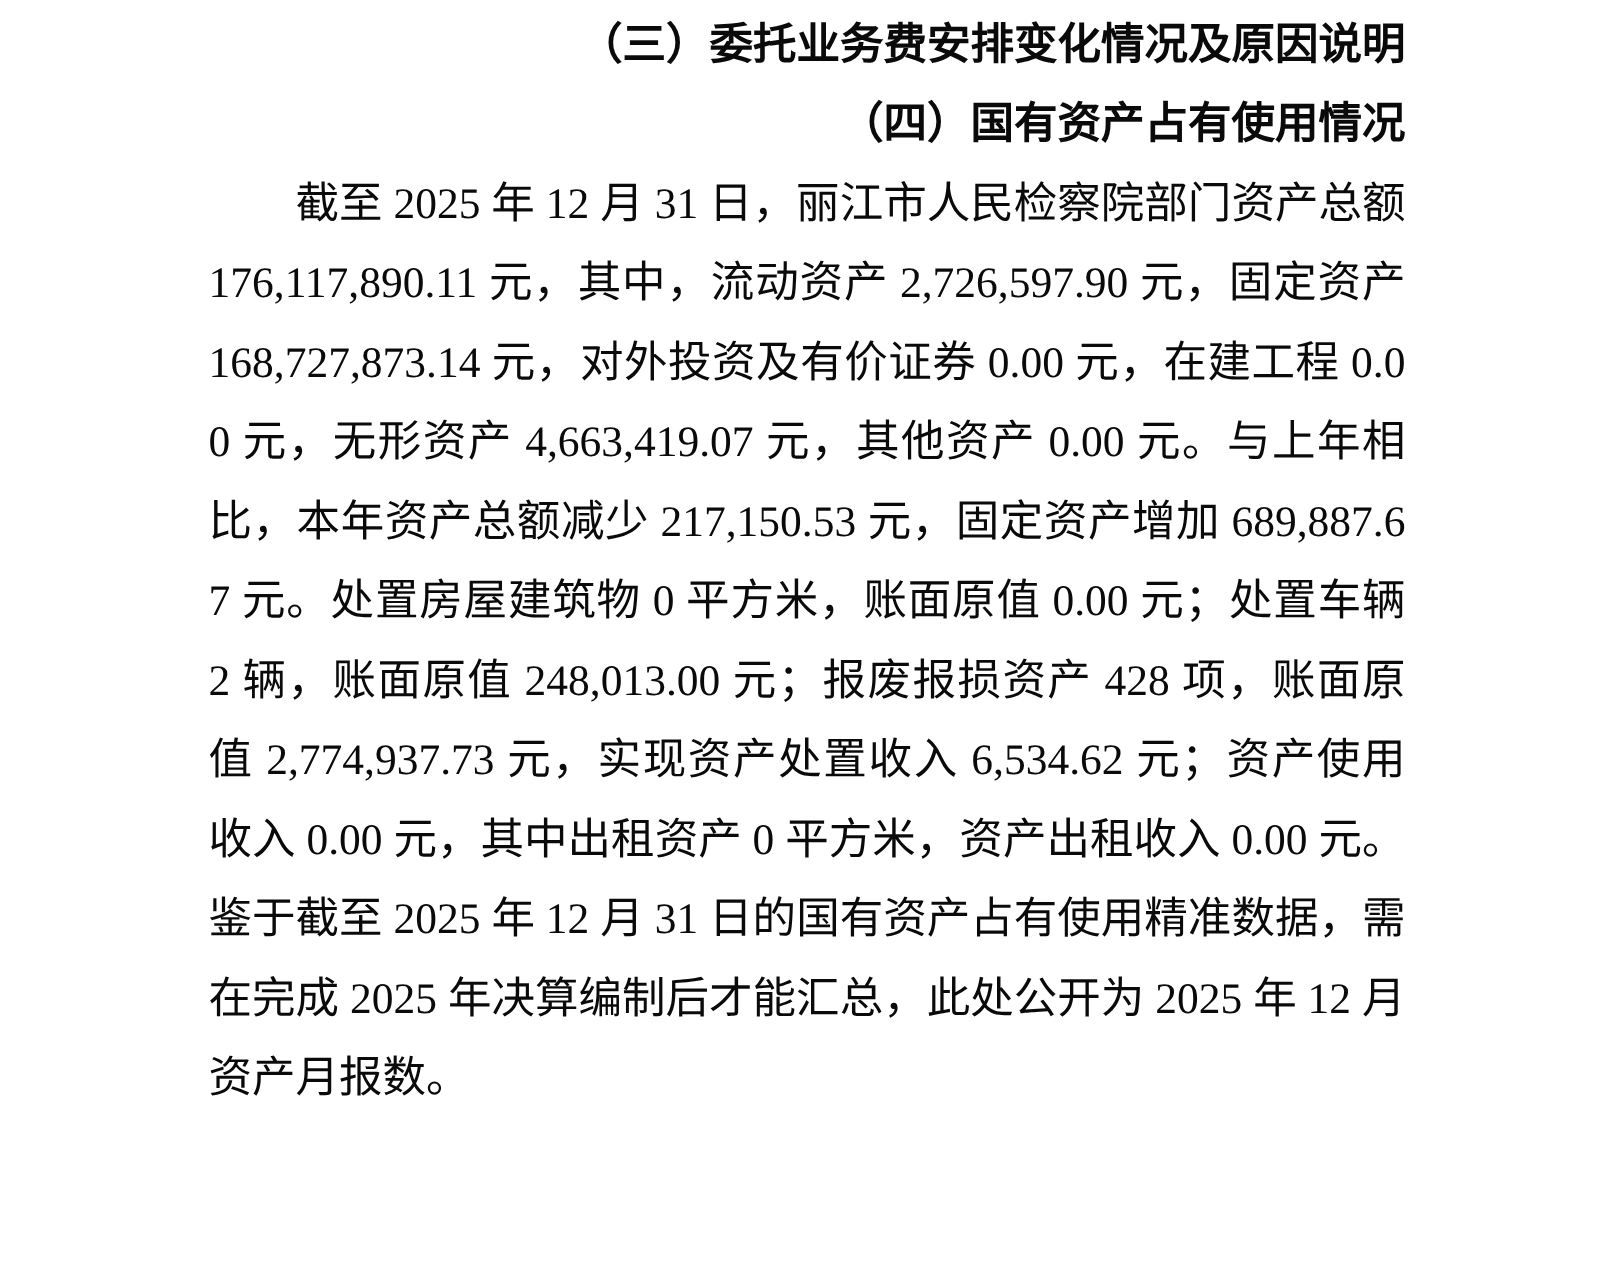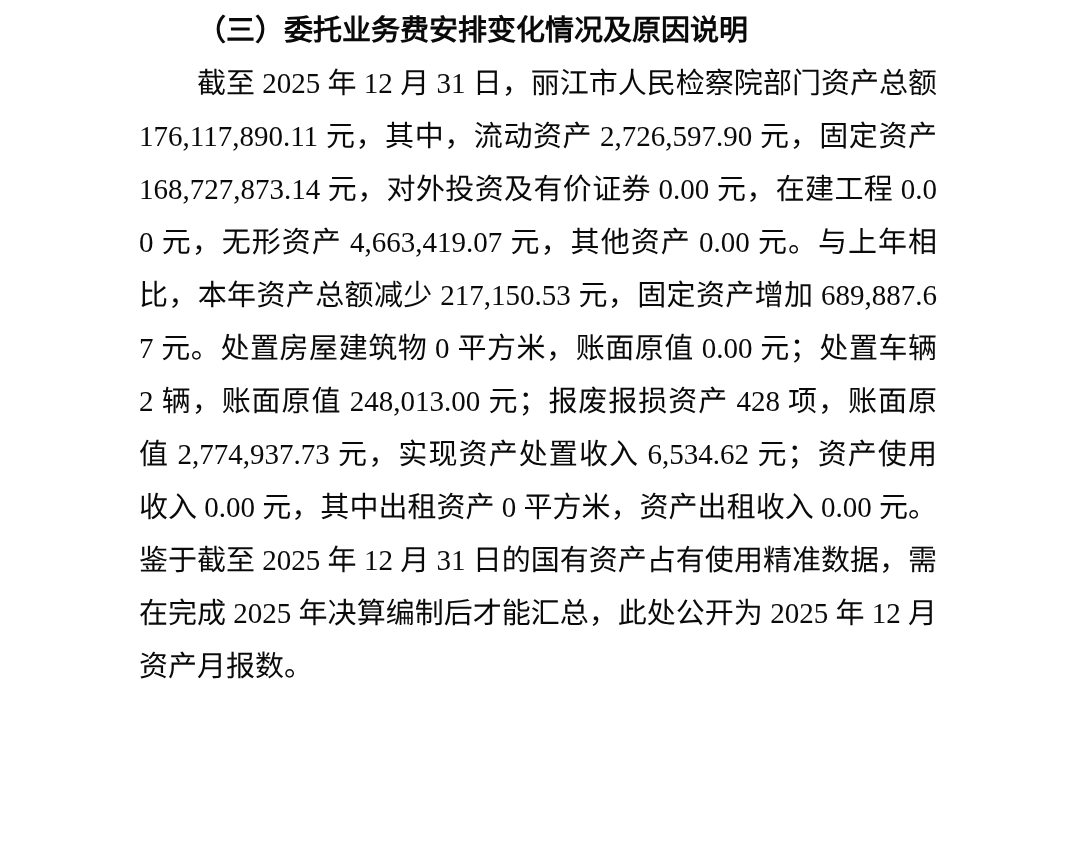--- a/index.html
+++ b/index.html
@@ -27,24 +27,25 @@
     font-size: 29px;
     line-height: 53px;
     color: #0a0a0a;
     text-align: justify;
     text-justify: inter-character;
     text-indent: 2em;
     word-break: break-all;
   }
   .text-block p.heading {
     font-weight: 600;
-    text-align: left;
+    text-align: right;
   }
 </style>
 </head>
 <body>
 
 <div class="page">
   <div class="text-block" id="paragraph-container">
       <p class="heading">（三）委托业务费安排变化情况及原因说明</p>
+      <p class="heading">（四）国有资产占有使用情况</p>
       <p class="body">截至 2025 年 12 月 31 日，丽江市人民检察院部门资产总额 176,117,890.11 元，其中，流动资产 2,726,597.90 元，固定资产 168,727,873.14 元，对外投资及有价证券 0.00 元，在建工程 0.00 元，无形资产 4,663,419.07 元，其他资产 0.00 元。与上年相比，本年资产总额减少 217,150.53 元，固定资产增加 689,887.67 元。处置房屋建筑物 0 平方米，账面原值 0.00 元；处置车辆 2 辆，账面原值 248,013.00 元；报废报损资产 428 项，账面原值 2,774,937.73 元，实现资产处置收入 6,534.62 元；资产使用收入 0.00 元，其中出租资产 0 平方米，资产出租收入 0.00 元。鉴于截至 2025 年 12 月 31 日的国有资产占有使用精准数据，需在完成 2025 年决算编制后才能汇总，此处公开为 2025 年 12 月资产月报数。</p>
     </div>
 </div>
 
 </body></html>

